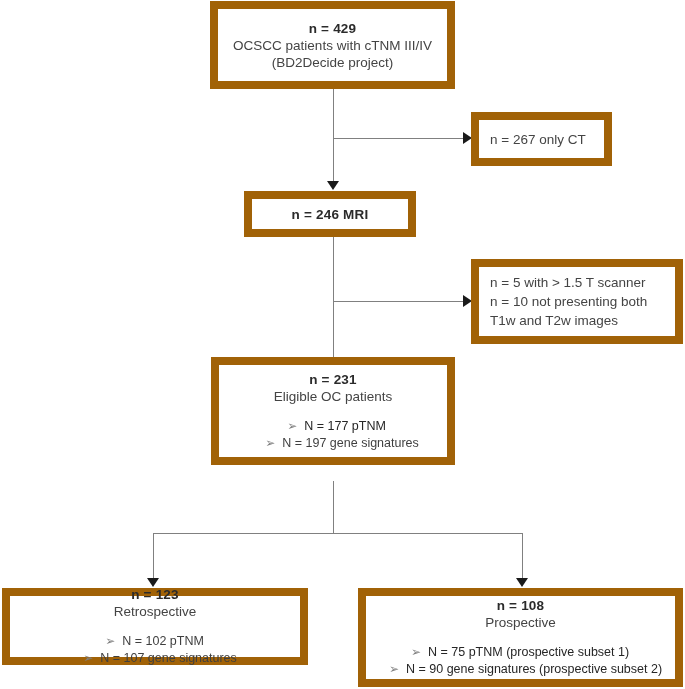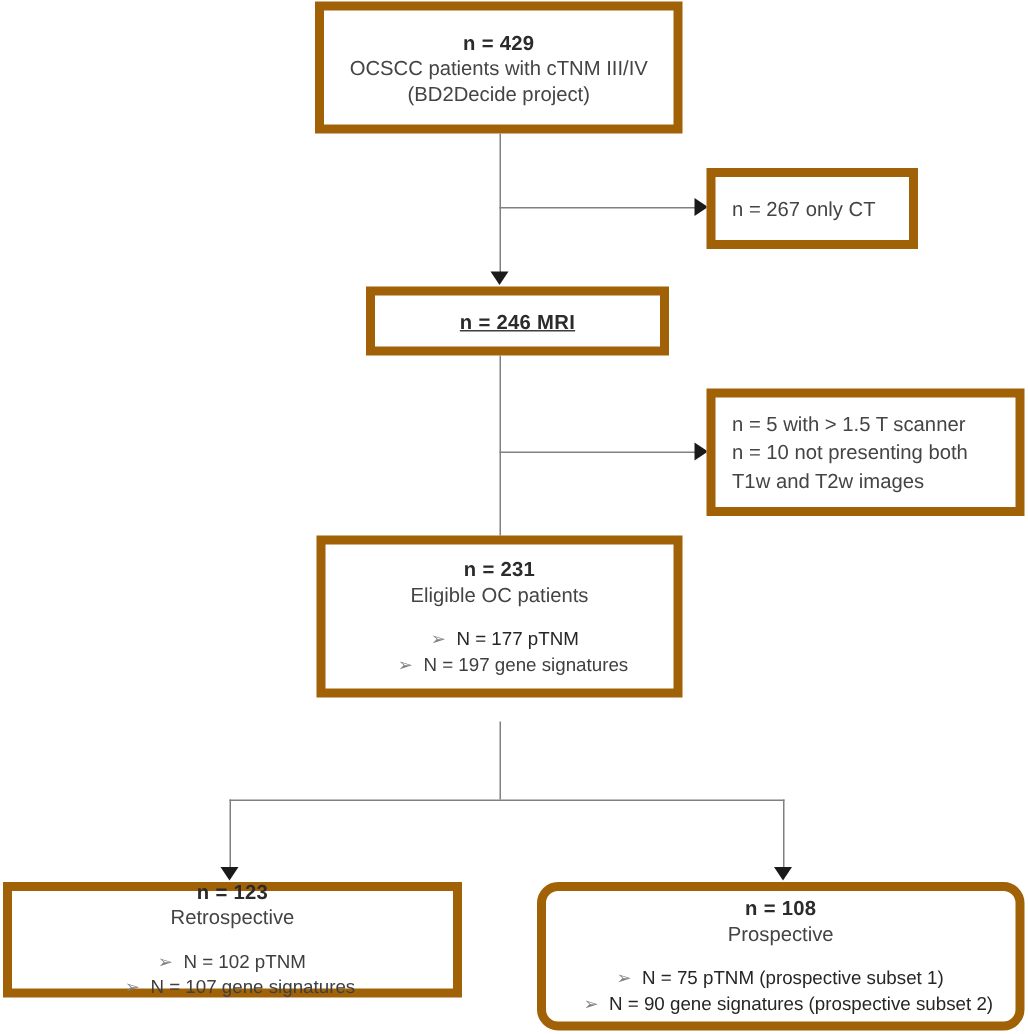--- a/index.html
+++ b/index.html
@@ -14,21 +14,21 @@
   #flowchart {
     position: relative;
     width: 685px;
     height: 689px;
     background: #ffffff;
     overflow: hidden;
   }
   .node {
     position: absolute;
     box-sizing: border-box;
-    border: 6px solid #a16207;
+    border: 8px solid #a16207;
     background: #ffffff;
     display: flex;
     flex-direction: column;
     justify-content: center;
     align-items: center;
     text-align: center;
     font-size: 13.5px;
     line-height: 17px;
     color: #3f3f3f;
     padding: 2px 6px;
@@ -114,21 +114,21 @@
   <div class="connector vline" style="left:333px; top:89px; height:93px;"></div>
   <div class="arrow-down" style="left:327px; top:181px;"></div>
 
   <div class="connector hline" style="left:333px; top:138px; width:131px;"></div>
   <div class="arrow-right" style="left:463px; top:132px;"></div>
 
   <div class="node left-align" style="left:471px; top:112px; width:141px; height:54px;">
     <div class="line">n = 267 only CT</div>
   </div>
 
-  <div class="node" style="left:244px; top:191px; width:202px; height:46px;text-decoration:underline;">
+  <div class="node" style="left:244px; top:191px; width:172px; height:46px;">
     <div class="hdr">n = 246 MRI</div>
   </div>
 
   <div class="connector vline" style="left:333px; top:237px; height:128px;"></div>
   <div class="arrow-down" style="left:327px; top:364px;"></div>
 
   <div class="connector hline" style="left:333px; top:301px; width:131px;"></div>
   <div class="arrow-right" style="left:463px; top:295px;"></div>
 
   <div class="node left-align" style="left:471px; top:259px; width:212px; height:85px;">
@@ -167,21 +167,21 @@
         <span class="bullet-mark">➢</span>
         <span class="bullet-text">N = 102 pTNM</span>
       </div>
       <div class="bullet-row">
         <span class="bullet-mark">➢</span>
         <span class="bullet-text">N = 107 gene signatures</span>
       </div>
     </div>
   </div>
 
-  <div class="node" style="left:358px; top:588px; width:325px; height:99px;border-radius:14px;">
+  <div class="node" style="left:358px; top:588px; width:325px; height:99px;">
     <div class="hdr">n = 108</div>
     <div class="sub">Prospective</div>
     <div class="bullets" style="align-self:center; margin-left:10px;">
       <div class="bullet-row" style="margin-left:22px;">
         <span class="bullet-mark">➢</span>
         <span class="bullet-text bold">N = 75 pTNM (prospective subset 1)</span>
       </div>
       <div class="bullet-row">
         <span class="bullet-mark">➢</span>
         <span class="bullet-text bold">N = 90 gene signatures (prospective subset 2)</span>

